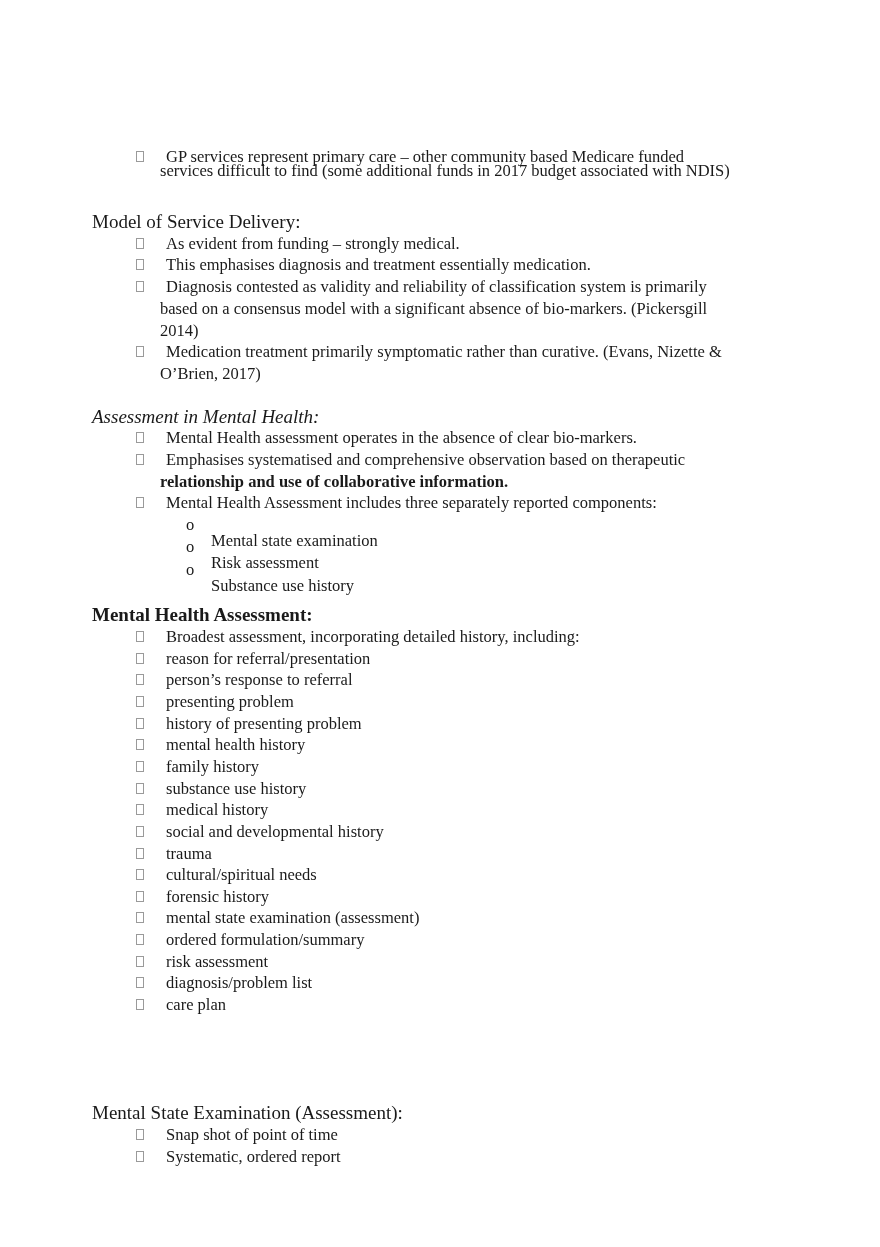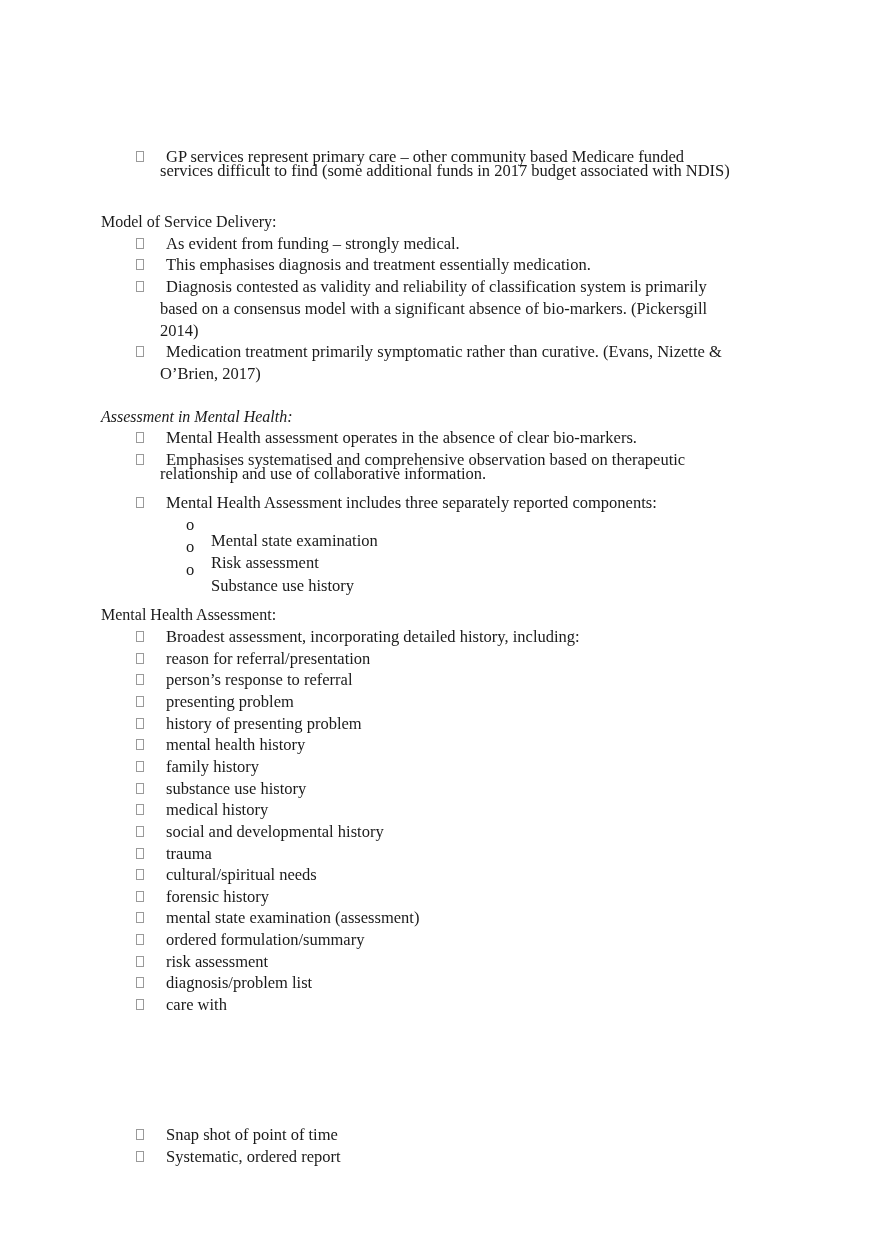--- a/index.html
+++ b/index.html
@@ -1,19 +1,19 @@
 <!DOCTYPE html>
 <html><head>
 <meta charset="utf-8">
 <style>
   html, body { margin: 0; padding: 0; background: #ffffff; }
   body { width: 880px; height: 1247px; position: relative; overflow: hidden;
          font-family: "Liberation Serif", "DejaVu Serif", serif; color: #1a1a1a; }
   .page { position: absolute; left: 0; top: 0; width: 880px; height: 1247px; margin-top: 38px; }
-  .heading { position: absolute; left: 101px; font-size: 16px; line-height: 22px; white-space: nowrap; }
+  .heading { position: absolute; left: 92px; font-size: 19px; line-height: 22px; white-space: nowrap; }
   .item { position: absolute; left: 136px; font-size: 16.5px; line-height: 21.5px; }
   .item .box { position: absolute; left: 0; top: 5px; width: 8px; height: 11px;
                border: 1px solid #9a9a9a; box-sizing: border-box; }
   .item .txt { position: absolute; left: 30px; top: 0; white-space: nowrap; }
   .item .cont { position: absolute; left: 24px; white-space: nowrap; }
   .sub { position: absolute; left: 186px; font-size: 16.5px; line-height: 22px; }
   .sub .o { position: absolute; left: 0; top: 0; }
   .sub .txt { position: absolute; left: 25px; top: 16px; white-space: nowrap; }
 </style>
 </head>
@@ -49,40 +49,40 @@
   </div>
 
   <div class="heading" style="top:368px;font-style:italic;">Assessment in Mental Health:</div>
   <div class="item" style="top:389px;">
     <span class="box"></span>
     <span class="txt">Mental Health assessment operates in the absence of clear bio-markers.</span>
   </div>
   <div class="item" style="top:411px;">
     <span class="box"></span>
     <span class="txt">Emphasises systematised and comprehensive observation based on therapeutic</span>
-    <span class="cont" style="top:14px;">relationship and use of collaborative information.</span>
+    <span class="cont" style="top:22px;font-weight:bold;">relationship and use of collaborative information.</span>
   </div>
   <div class="item" style="top:454px;">
     <span class="box"></span>
     <span class="txt">Mental Health Assessment includes three separately reported components:</span>
   </div>
   <div class="sub" style="top:476px;">
     <span class="o">o</span>
     <span class="txt">Mental state examination</span>
   </div>
   <div class="sub" style="top:498px;">
     <span class="o">o</span>
     <span class="txt">Risk assessment</span>
   </div>
   <div class="sub" style="top:521px;">
     <span class="o">o</span>
     <span class="txt">Substance use history</span>
   </div>
 
-  <div class="heading" style="top:566px;">Mental Health Assessment:</div>
+  <div class="heading" style="top:566px;font-weight:bold;">Mental Health Assessment:</div>
   <div id="mha-list">
       <div class="item" style="top: 588px;">
         <span class="box"></span>
         <span class="txt">Broadest assessment, incorporating detailed history, including:</span>
       </div>
       <div class="item" style="top: 609.65px;">
         <span class="box"></span>
         <span class="txt">reason for referral/presentation</span>
       </div>
       <div class="item" style="top: 631.3px;">
@@ -140,24 +140,25 @@
       <div class="item" style="top: 912.75px;">
         <span class="box"></span>
         <span class="txt">risk assessment</span>
       </div>
       <div class="item" style="top: 934.4px;">
         <span class="box"></span>
         <span class="txt">diagnosis/problem list</span>
       </div>
       <div class="item" style="top: 956.05px;">
         <span class="box"></span>
-        <span class="txt">care with</span>
+        <span class="txt">care plan</span>
       </div>
     </div>
 
+  <div class="heading" style="top:1064px;">Mental State Examination (Assessment):</div>
   <div class="item" style="top:1086px;">
     <span class="box"></span>
     <span class="txt">Snap shot of point of time</span>
   </div>
   <div class="item" style="top:1108px;">
     <span class="box"></span>
     <span class="txt">Systematic, ordered report</span>
   </div>
 
 </div>

